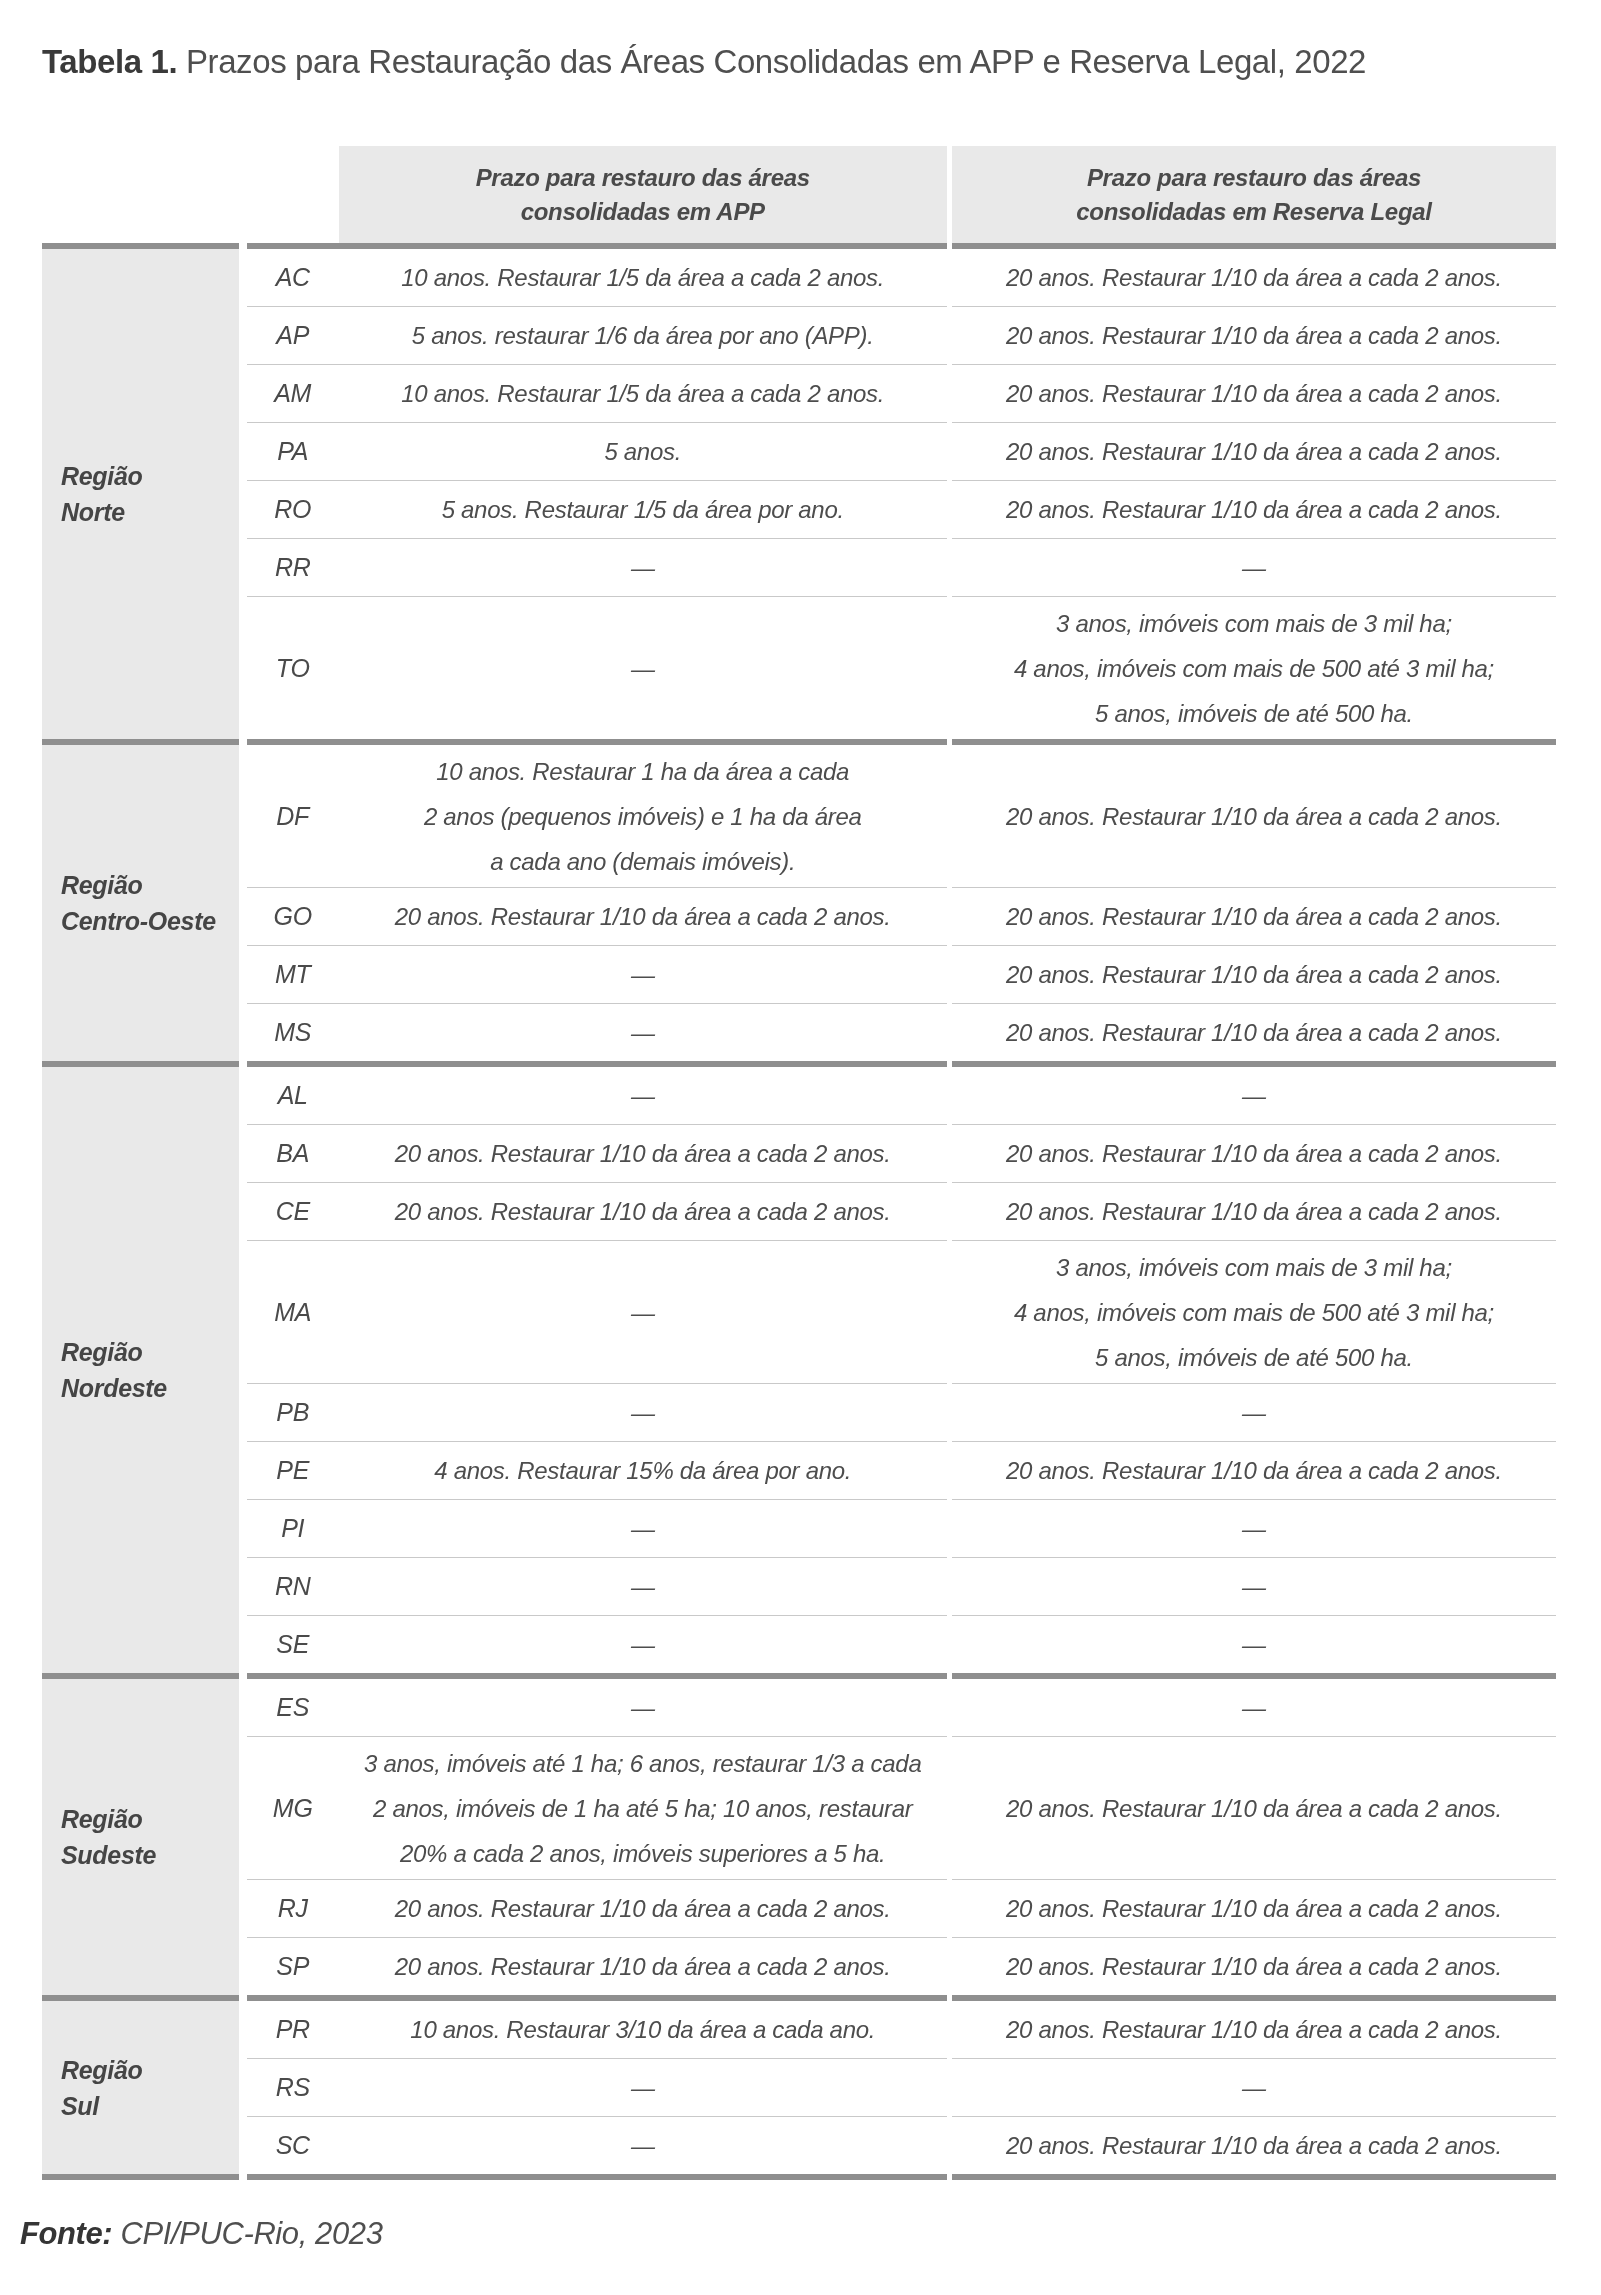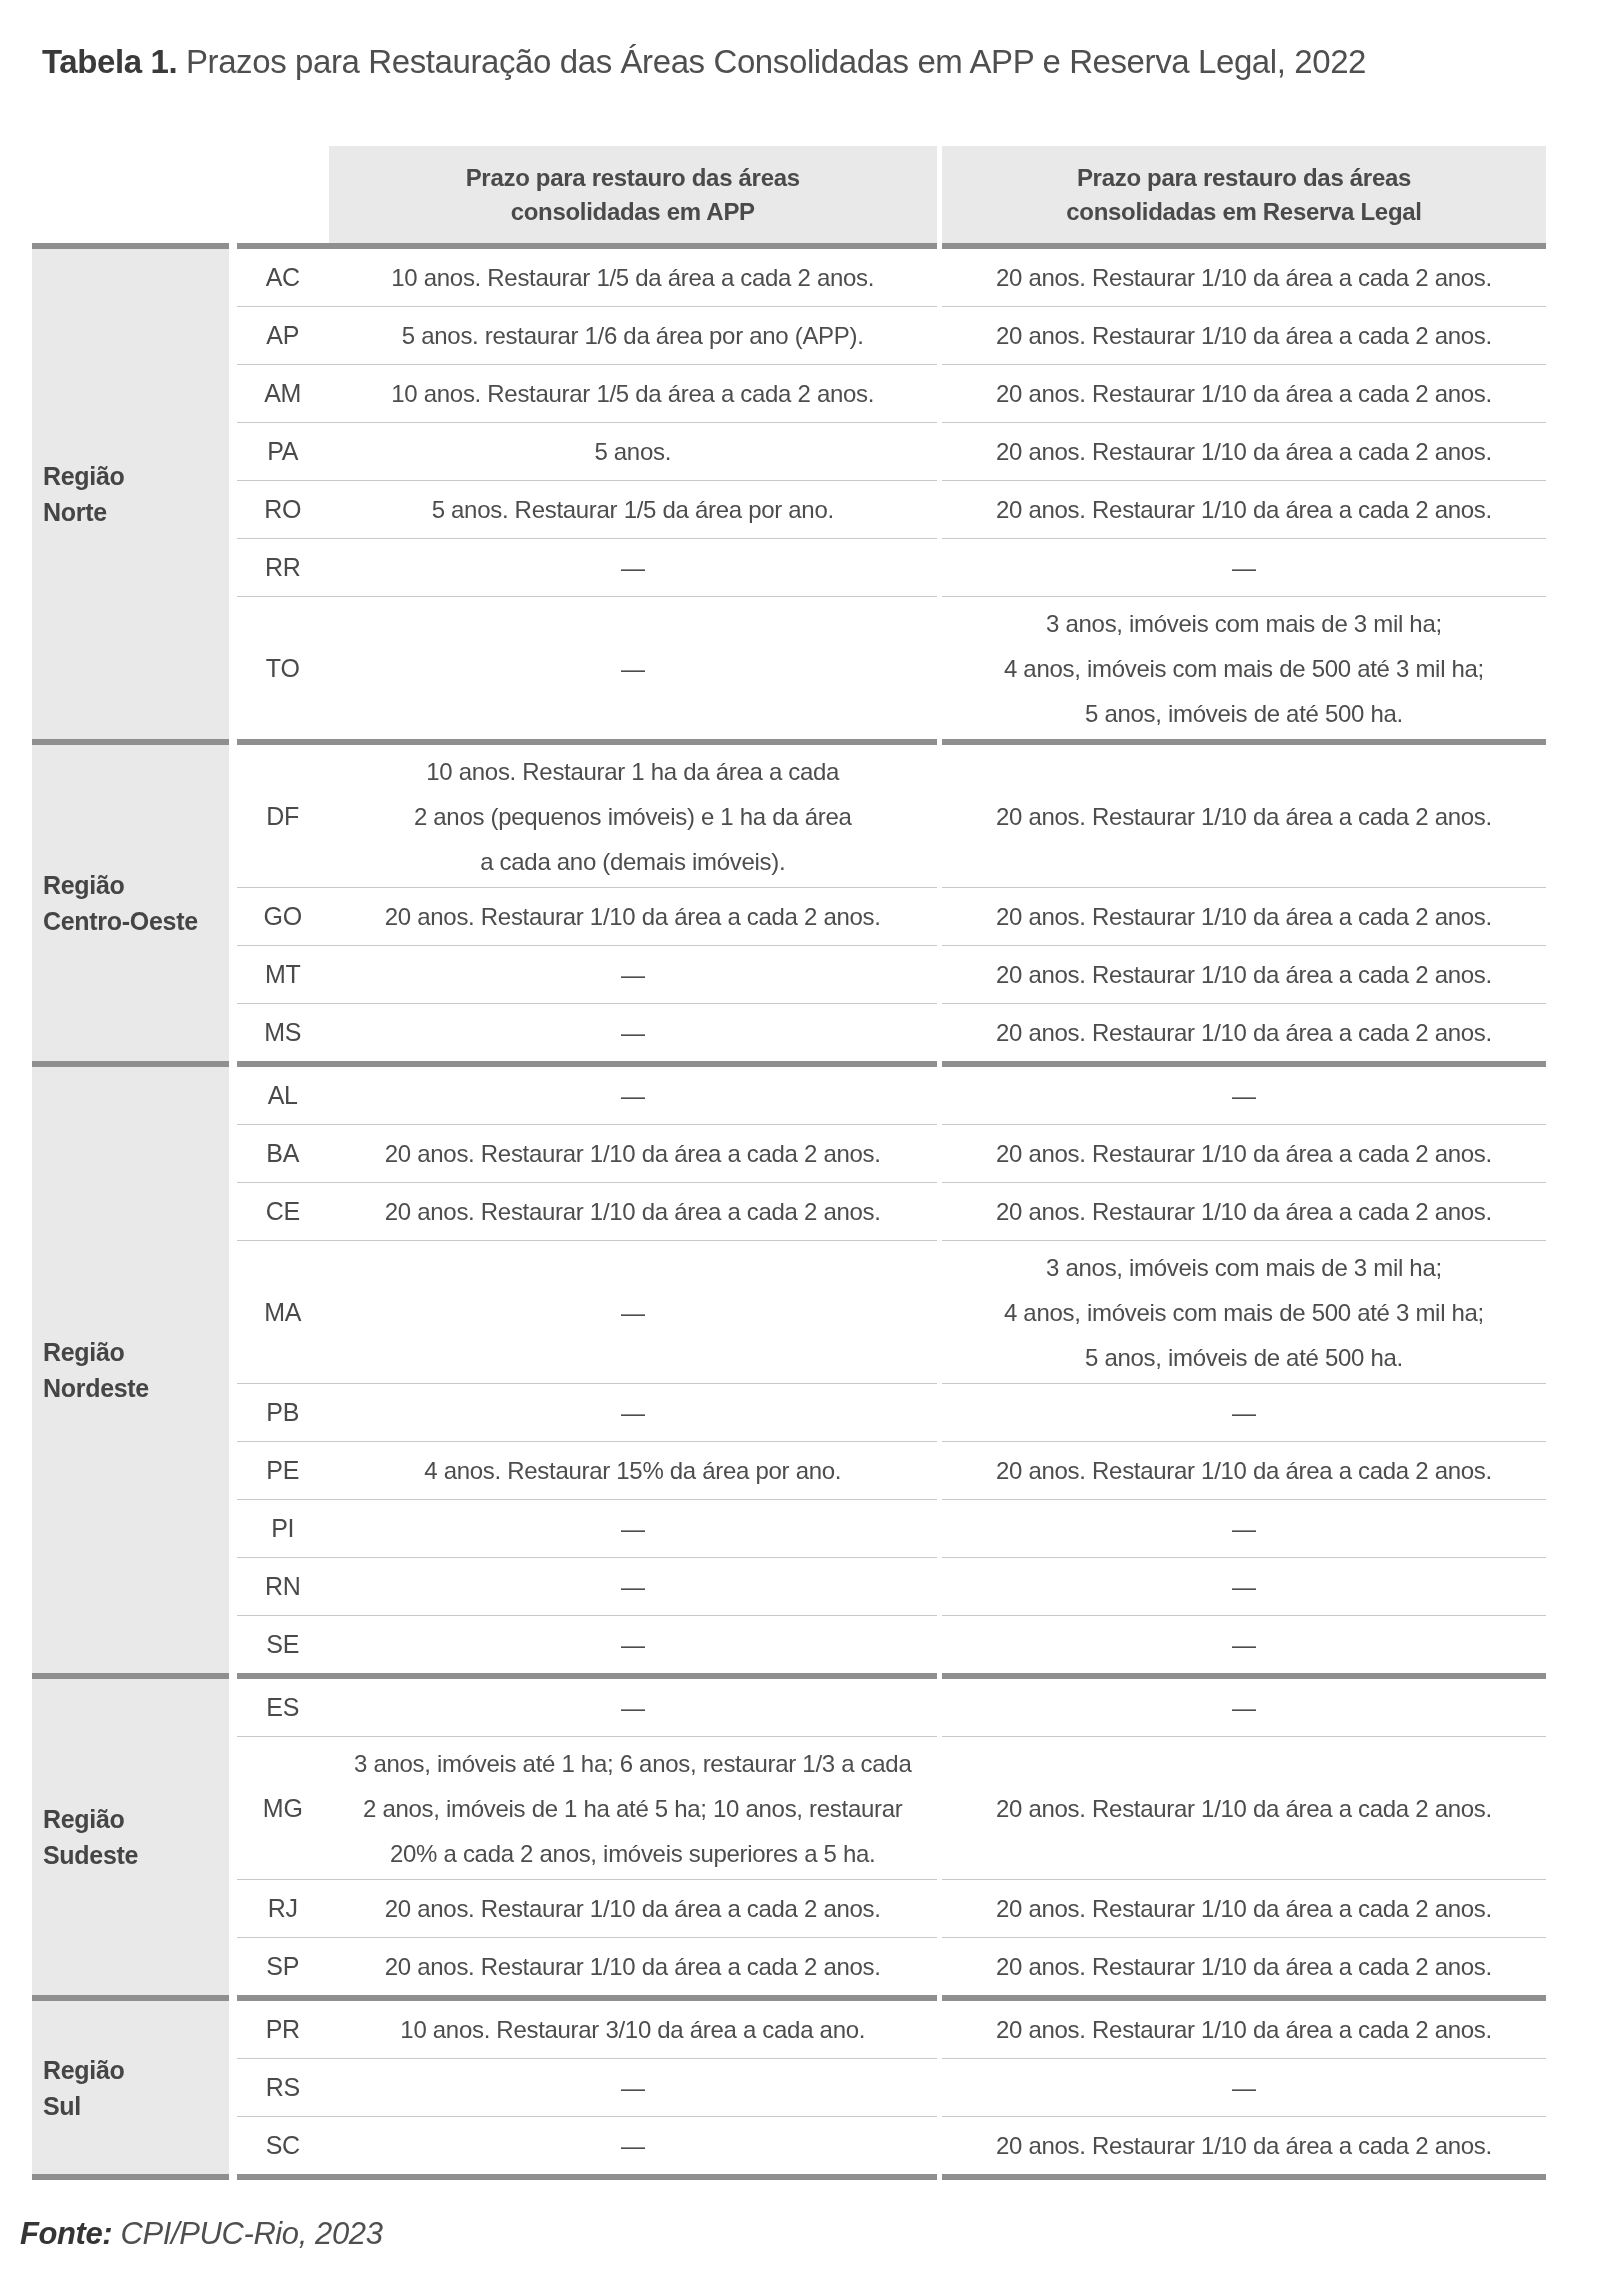--- a/index.html
+++ b/index.html
@@ -11,23 +11,24 @@
   .page{position:relative;width:1579px;height:2295px;overflow:hidden;background:#fff;}
 
   .title{
     margin:43px 43px 0 42px;
     font-size:33px;line-height:38px;font-weight:normal;
     color:#4f4f4f;letter-spacing:-0.4px;white-space:nowrap;
   }
   .title .tlabel{font-weight:bold;color:#3a3a3a;}
 
   table.tbl{
-    margin:65px 0 0 32px;
+    margin:65px 0 0 42px;
     border-collapse:collapse;table-layout:fixed;
     width:1514px;
+    font-style:italic;
   }
   td{vertical-align:middle;padding:0;}
 
   
   td.hd{
     background:#e9e9e9;height:97px;
     font-weight:bold;font-size:24px;line-height:34px;
     text-align:center;color:#4a4a4a;white-space:pre-line;
     letter-spacing:-0.3px;
   }
@@ -45,21 +46,21 @@
   }
   tbody td.uf{font-size:25px;color:#4a4a4a;}
   tbody tr.single td{height:57px;}
   tbody tr.tall3 td{height:142px;}
   tbody tr.region-last td.c{border-bottom:6px solid #8f8f8f;}
 
   td.regioncell{
     background:#e9e9e9;
     border-bottom:6px solid #8f8f8f;
     font-weight:bold;font-size:25px;line-height:36px;
-    color:#454545;text-align:left;padding-left:11px;
+    color:#454545;text-align:left;padding-left:19px;
     white-space:pre-line;letter-spacing:-0.3px;
   }
 
   .source{
     margin:36px 0 0 20px;
     font-size:31px;font-style:italic;color:#4f4f4f;letter-spacing:-0.4px;
   }
   .source .slabel{font-weight:bold;color:#353535;}
 </style>
 </head>

